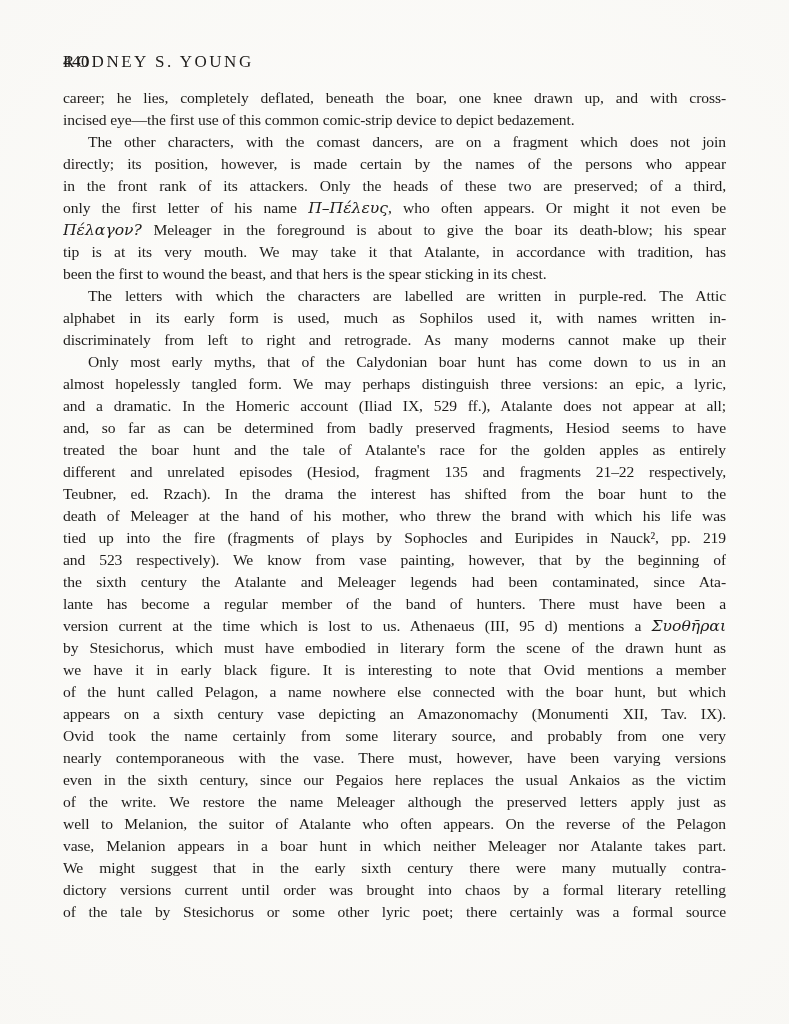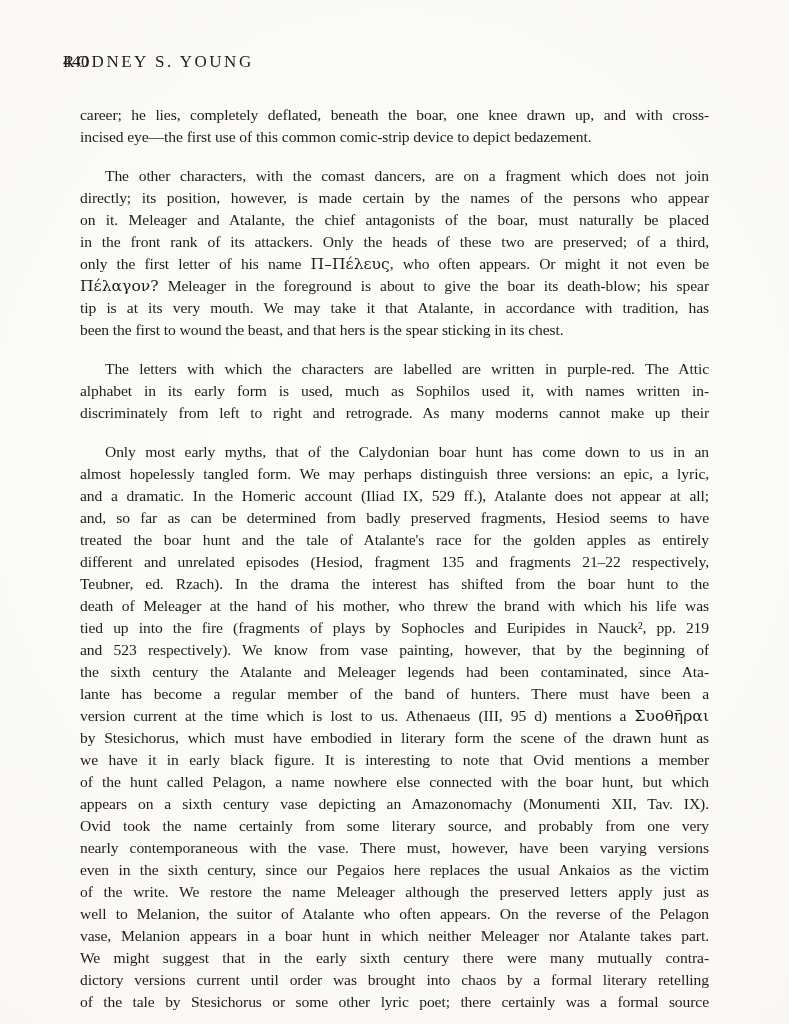--- a/index.html
+++ b/index.html
@@ -45,57 +45,57 @@
     letter-spacing: 2.5px;
   }
   .bodytext {
     position: absolute;
     top: 87px;
     left: 63px;
     width: 663px;
     font-size: 15.6px;
     letter-spacing: -0.1px;
   }
-  .para { margin: 17px; padding: 0; }
+  .para { margin: 0; padding: 0; }
   .line {
     height: 22px;
     line-height: 22px;
     overflow: hidden;
     text-align: justify;
     text-align-last: justify;
     white-space: normal;
   }
   .line.flush {
     text-align-last: left;
   }
   .para.indent .line:first-child {
     text-indent: 25px;
   }
   .it {
+    font-style: italic;
     font-family: "DejaVu Serif", "Liberation Serif", serif;
     letter-spacing: 0;
   }
 </style>
 </head>
 <body>
 
 <div class="page">
   <div class="header">
     <span class="page-number">440</span>
     <span class="running-title">RODNEY S. YOUNG</span>
   </div>
   <div class="bodytext">
       <div class="para">
         <div class="line">career; he lies, completely deflated, beneath the boar, one knee drawn up, and with cross-</div>
         <div class="line flush">incised eye—the first use of this common comic-strip device to depict bedazement.</div>
       </div>
       <div class="para indent">
         <div class="line">The other characters, with the comast dancers, are on a fragment which does not join</div>
         <div class="line">directly; its position, however, is made certain by the names of the persons who appear</div>
-        <div class="line">on it. Meleager and Atalante, the chief antagonists of the boar, must naturally be placed</div>
         <div class="line">in the front rank of its attackers. Only the heads of these two are preserved; of a third,</div>
         <div class="line">only the first letter of his name <span class="it">Π–Πέλευς</span>, who often appears. Or might it not even be</div>
         <div class="line"><span class="it">Πέλαγον?</span> Meleager in the foreground is about to give the boar its death-blow; his spear</div>
         <div class="line">tip is at its very mouth. We may take it that Atalante, in accordance with tradition, has</div>
         <div class="line flush">been the first to wound the beast, and that hers is the spear sticking in its chest.</div>
       </div>
       <div class="para indent">
         <div class="line">The letters with which the characters are labelled are written in purple-red. The Attic</div>
         <div class="line">alphabet in its early form is used, much as Sophilos used it, with names written in-</div>
         <div class="line">discriminately from left to right and retrograde. As many moderns cannot make up their</div>

